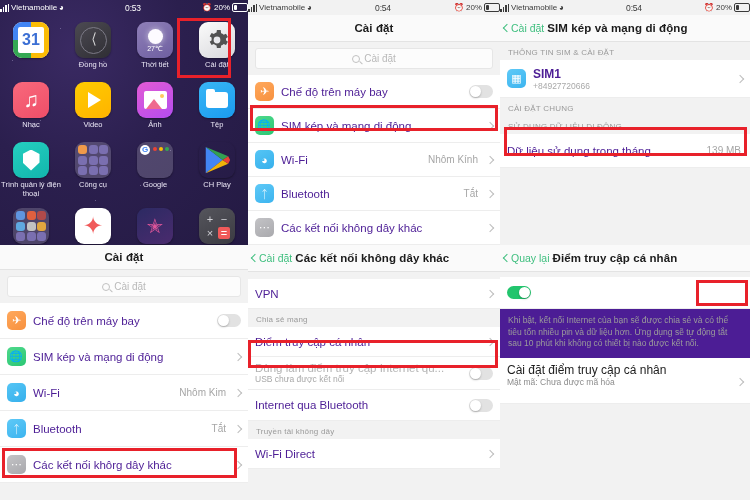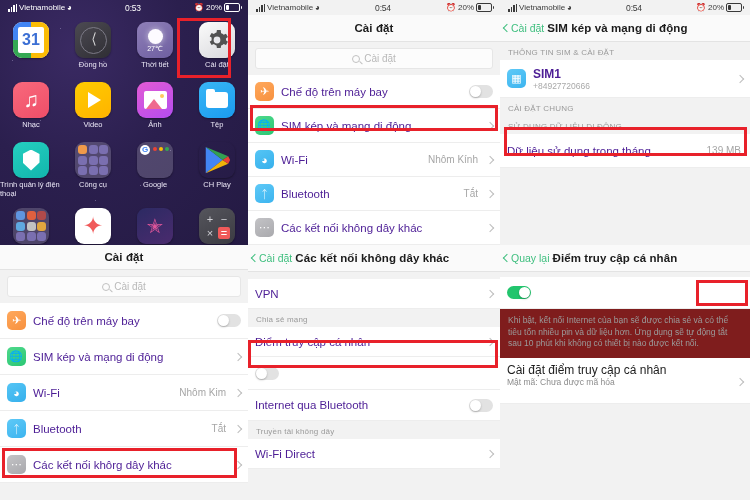--- a/index.html
+++ b/index.html
@@ -15,21 +15,21 @@
   .p1{left:0;top:0;width:248px;height:245px;}
   .p2{left:248px;top:0;width:252px;height:245px;}
   .p3{left:500px;top:0;width:250px;height:245px;}
   .p4{left:0;top:245px;width:248px;height:255px;}
   .p5{left:248px;top:245px;width:252px;height:255px;}
   .p6{left:500px;top:245px;width:250px;height:255px;}
 
   
   .statusbar{
     height:15px;display:flex;align-items:center;
-    font-size:8px;padding:0 8px;box-sizing:border-box;
+    font-size:8px;padding:0 0;box-sizing:border-box;
     color:#3a3a3a;
   }
   .statusbar.dark{color:#ffffff;}
   .sb-left{display:flex;align-items:center;gap:2px;flex:0 0 auto;}
   .sb-mid{flex:1;text-align:center;font-size:8.5px;letter-spacing:-.2px;}
   .sb-right{display:flex;align-items:center;gap:2px;flex:0 0 auto;font-size:8px;}
   .bars{display:inline-block;width:9px;height:8px;position:relative;}
   .bars i{position:absolute;bottom:0;width:1.5px;background:currentColor;}
   .bars i:nth-child(1){left:0;height:3px}
   .bars i:nth-child(2){left:2.5px;height:5px}
@@ -43,21 +43,21 @@
   .home{
     position:absolute;left:0;top:0;width:248px;height:245px;
     background:radial-gradient(ellipse at 30% 20%, #3a2a63 0%, #2b1f4e 45%, #241a43 100%);
   }
   .dots{position:absolute;inset:0;opacity:.5;}
   .dots i{position:absolute;width:1px;height:1px;background:#c9bfe8;border-radius:50%;}
   .approw{position:absolute;left:0;width:248px;display:flex;}
   .app{flex:1;display:flex;flex-direction:column;align-items:center;}
   .icon{width:36px;height:36px;border-radius:9px;position:relative;overflow:hidden;
         box-shadow:0 1px 2px rgba(0,0,0,.35);}
-  .applabel{margin-top:2px;font-size:7.5px;color:#eae6f5;text-align:left;line-height:9px;}
+  .applabel{margin-top:2px;font-size:7.5px;color:#eae6f5;text-align:center;line-height:9px;}
 
   
   .ic-cal{background:#fff;}
   .ic-cal .q{position:absolute;width:50%;height:50%;}
   .ic-cal .q1{left:0;top:0;background:#4285f4}
   .ic-cal .q2{right:0;top:0;background:#fbbc05}
   .ic-cal .q3{left:0;bottom:0;background:#34a853}
   .ic-cal .q4{right:0;bottom:0;background:#fbbc05}
   .ic-cal .mid{position:absolute;left:14%;top:14%;width:72%;height:72%;background:#fff;border-radius:2px;
     display:flex;align-items:center;justify-content:center;font-size:16px;font-weight:bold;color:#3b6fd4;}
@@ -159,21 +159,21 @@
   .c-orange{background:linear-gradient(150deg,#ffa85c,#f7913f)}
   .c-green{background:linear-gradient(150deg,#4fd98b,#2bc774)}
   .c-blue{background:linear-gradient(150deg,#55c5f5,#36b0ec)}
   .c-blue2{background:linear-gradient(150deg,#5ec9f7,#3cb4ef)}
   .c-gray{background:linear-gradient(150deg,#c3c3c6,#a9a9ad)}
 
   
   .redbox{position:absolute;border:3px solid #e8212a;box-sizing:border-box;pointer-events:none;z-index:5;}
 
   
-  .infoblock{padding:6px 8px 8px;font-size:8.5px;color:#9b9b9b;line-height:11.5px;background:#7f1d1d;}
+  .infoblock{padding:6px 8px 8px;font-size:8.5px;color:#9b9b9b;line-height:11.5px;background:#4c1d95;}
   .biglabel{font-size:12px;color:#1d1d1d;}
 </style>
 </head>
 <body>
 
 <div class="grid">
 
   <div class="panel p1">
     <div class="home">
       <div class="dots">
@@ -526,20 +526,24 @@
       </div>
     </div>
 
     <div class="grouphdr">Chia sẻ mạng</div>
     <div class="list">
       <div class="row" style="height:30px">
         <span class="lbl">Điểm truy cập cá nhân</span>
         <span class="chev-r"></span>
       </div>
       <div class="row dim" style="height:33px">
+        <span style="flex:1">
+          <span class="lbl" style="display:block">Dùng làm điểm truy cập Internet qu...</span>
+          <span class="sub" style="display:block">USB chưa được kết nối</span>
+        </span>
         <span class="tg"></span>
       </div>
       <div class="row" style="height:31px">
         <span class="lbl">Internet qua Bluetooth</span>
         <span class="tg"></span>
       </div>
     </div>
 
     <div class="grouphdr">Truyền tải không dây</div>
     <div class="list">

